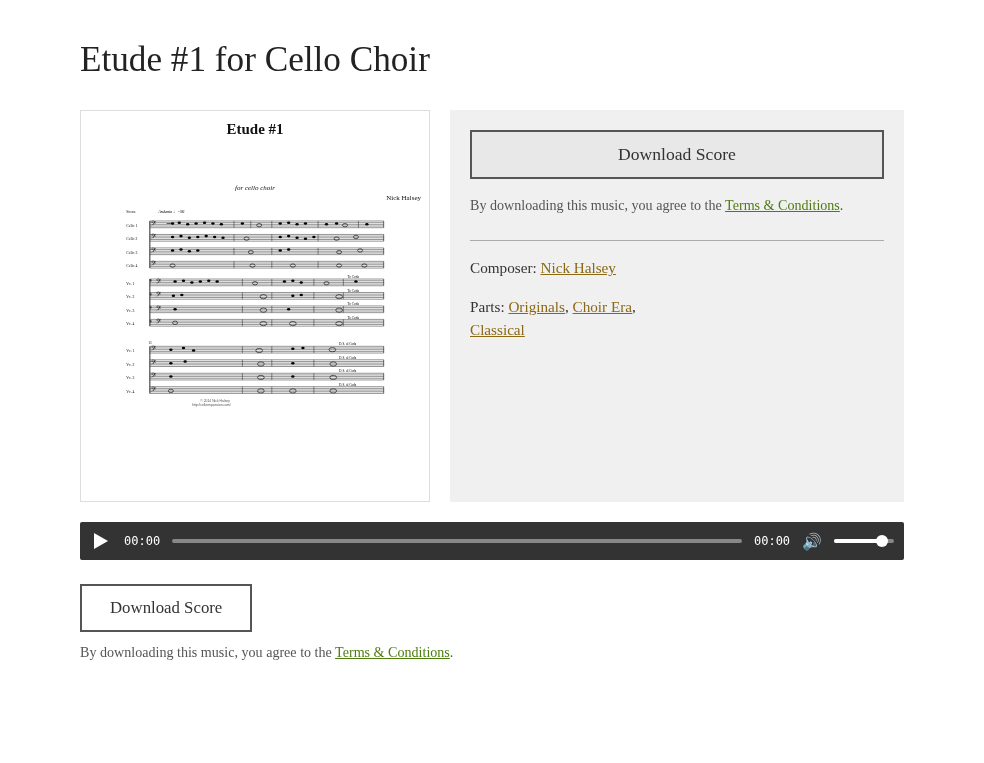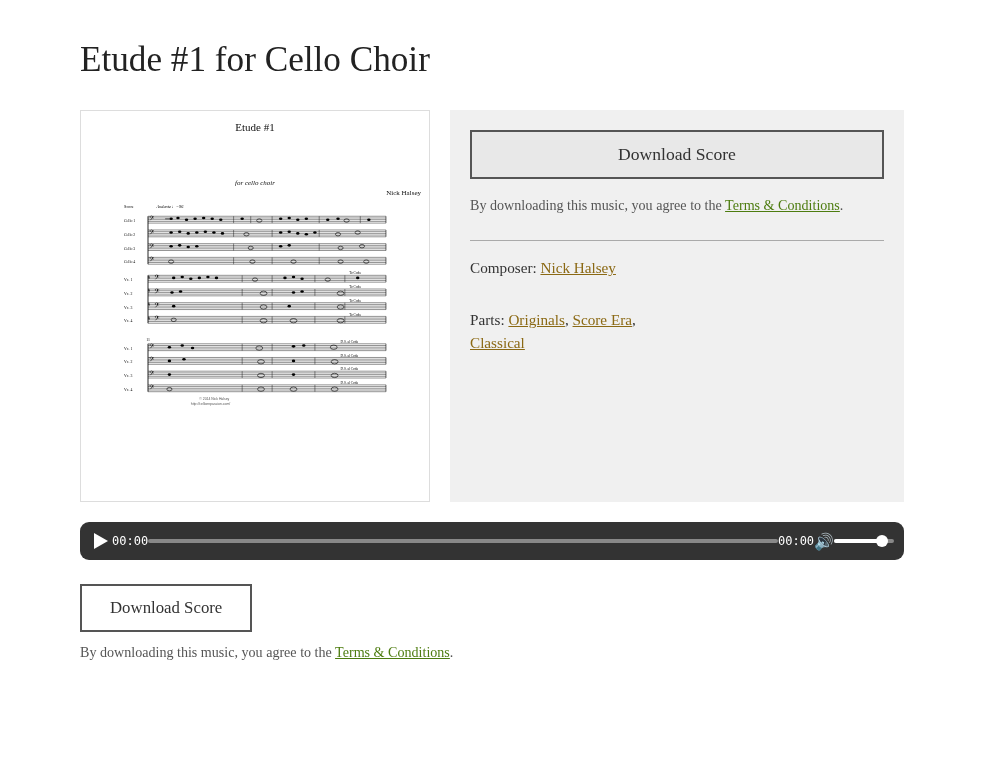--- a/index.html
+++ b/index.html
@@ -54,22 +54,22 @@
       align-items: center;
       justify-content: flex-start;
       padding: 10px 8px;
       font-size: 7px;
       font-family: serif;
       color: #111;
       position: relative;
     }
 
     .score-preview-title {
-      font-size: 11px;
-      font-weight: normal;
+      font-size: 15px;
+      font-weight: bold;
       text-align: center;
       margin-bottom: 1px;
     }
 
     .score-preview-subtitle {
       font-size: 7px;
       font-style: italic;
       text-align: center;
       margin-bottom: 2px;
       margin-top: 45px;
@@ -123,46 +123,46 @@
 
     .divider {
       border: none;
       border-top: 1px solid #aaa;
       margin: 10px 0 16px 0;
     }
 
     .meta-section {
       display: flex;
       flex-direction: column;
-      gap: 29px;
+      gap: 16px;
     }
 
     .meta-item {
       font-size: 0.95em;
       line-height: 1.5;
     }
 
     .meta-label {
       color: #333;
     }
 
     .meta-value-link {
       color: #8b6914;
       text-decoration: underline;
       cursor: pointer;
     }
 
     .audio-player {
       width: 100%;
       background: #333;
-      border-radius: 9px;
+      border-radius: 2px;
       padding: 8px 10px;
       display: flex;
       align-items: center;
-      gap: 0;
+      gap: 12px;
       margin-bottom: 24px;
     }
 
     .play-btn {
       width: 22px;
       height: 22px;
       background: transparent;
       border: none;
       cursor: pointer;
       display: flex;
@@ -574,21 +574,21 @@
           <span class="meta-label">Composer:</span>
           <span> </span>
           <a class="meta-value-link">Nick Halsey</a>
         </div>
 
 
 
         <div class="meta-item">
           <span class="meta-label">Parts:</span>
           <span> </span>
-          <a class="meta-value-link">Originals</a><span>, </span><a class="meta-value-link">Score Era</a><span>, </span><br>
+          <a class="meta-value-link">Originals</a><span>, </span><a class="meta-value-link">Choir Era</a><span>, </span><br>
           <a class="meta-value-link">Classical</a>
         </div>
       </div>
     </div>
   </div>
 
   <div class="audio-player">
     <button class="play-btn">
       <div class="play-icon"></div>
     </button>

